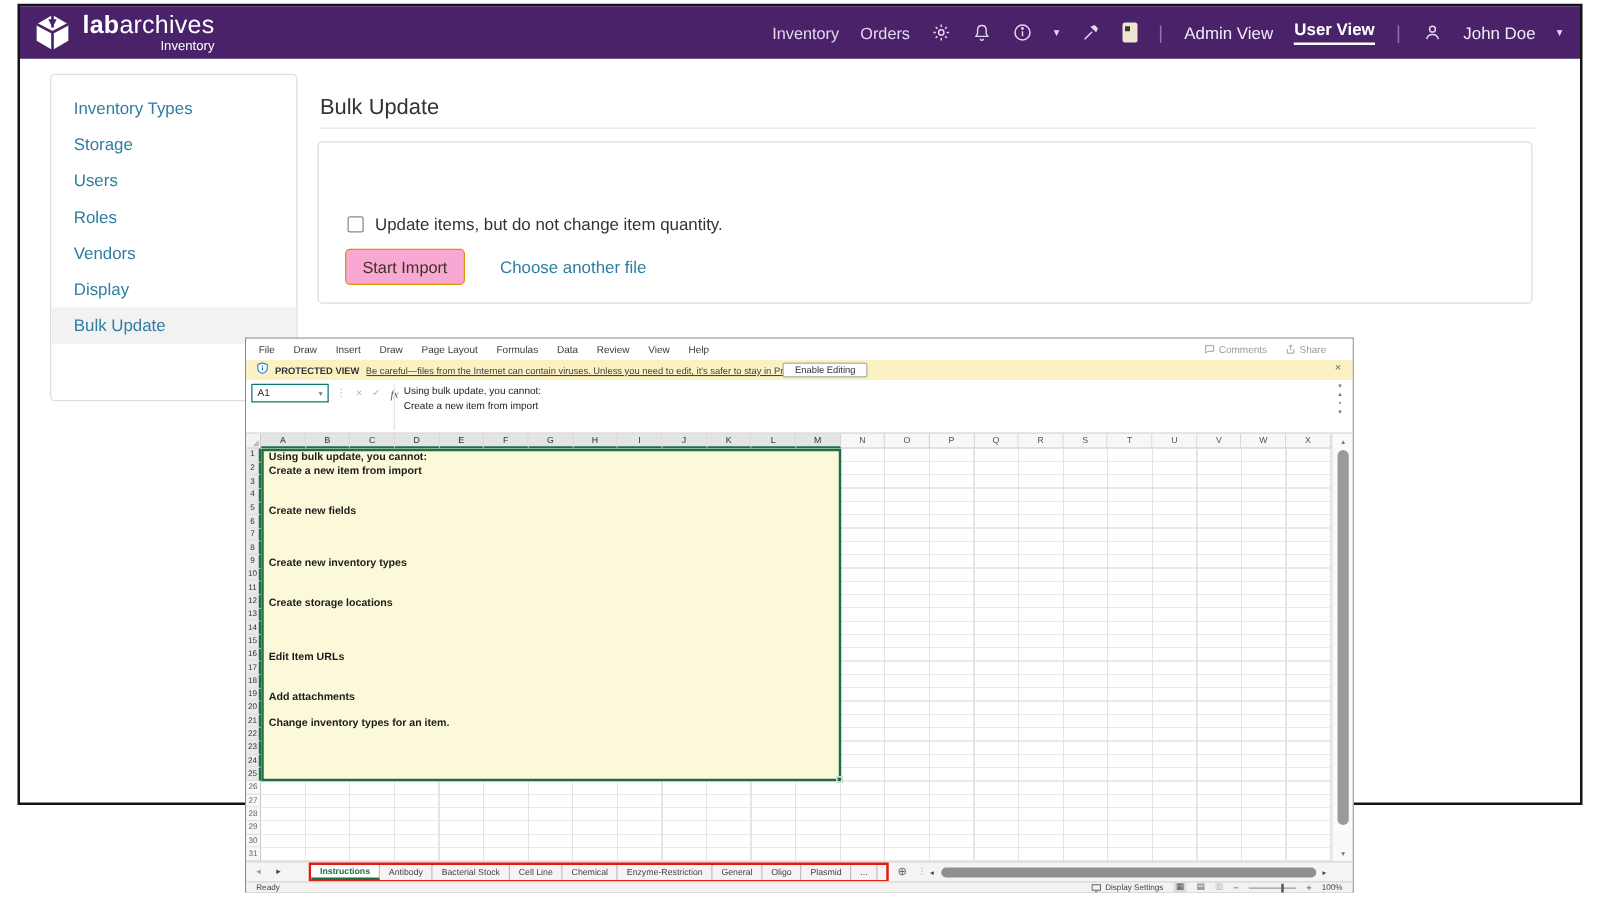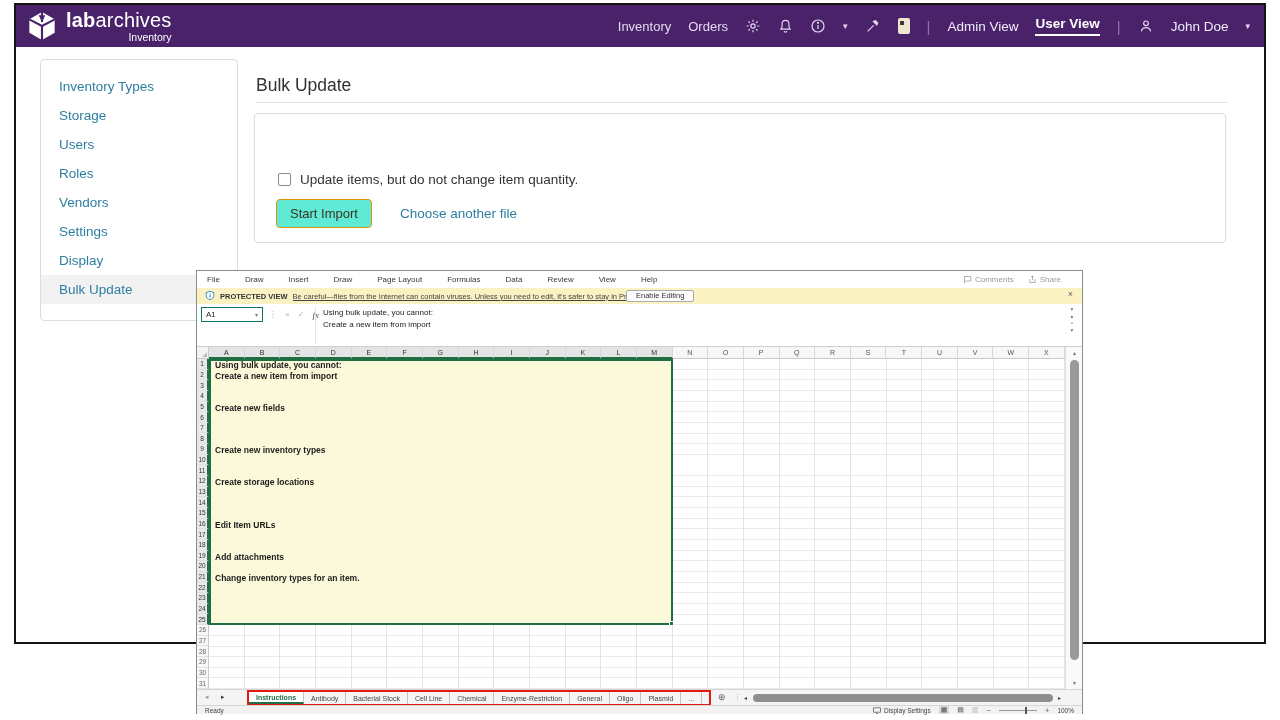--- a/index.html
+++ b/index.html
@@ -39,30 +39,30 @@
 
   
   .page-title { position:absolute; left:240px; top:70px; font-size:17.5px; color:#333; }
   .title-rule { position:absolute; left:240px; top:97px; width:972px; height:1px; background:#E4E4E4; }
   .content-box { position:absolute; left:238px; top:108px; width:972px; height:130px;
                  border:1px solid #DCDCDC; border-radius:4px; background:#fff; }
   .cb-msg { position:absolute; left:24px; top:27px; font-size:13.5px; color:#333; }
   .cb-check-row { position:absolute; left:23px; top:58px; display:flex; align-items:center; gap:9px; }
   .checkbox { width:13px; height:13px; border:1px solid #8A8A8A; border-radius:2px; background:#fff; }
   .cb-check-label { font-size:13.5px; color:#333; }
-  .start-btn { position:absolute; left:21px; top:85px; background:#5eead4; border:1px solid #DE9300;
+  .start-btn { position:absolute; left:21px; top:85px; background:#f9a8d4; border:1px solid #DE9300;
                border-radius:4px; color:#3E3223; font-size:13px; padding:6px 13px; cursor:pointer;
                font-family:"Liberation Sans", sans-serif; }
   .choose-link { position:absolute; left:145px; top:92px; font-size:13.5px; color:#2E7EA0; cursor:pointer; }
 
   
   .excel { position:absolute; left:196px; top:270px; width:887px; height:444px; background:#fff;
            border:1px solid #8C8C8C; z-index:10; font-family:"Liberation Sans", sans-serif; }
   .xl-menubar { position:absolute; left:0; top:0; width:100%; height:17px; background:#FFFFFF;
-                display:flex; align-items:center; padding-left:10px; gap:25px; }
+                display:flex; align-items:center; padding-left:10px; gap:15px; }
   .xl-menutab { font-size:8px; color:#3B3B3B; cursor:pointer; white-space:nowrap; }
   .xl-topright { position:absolute; right:21px; top:0; height:17px; display:flex; align-items:center; gap:14px; }
   .xl-topbtn { display:flex; align-items:center; gap:3px; color:#9A9A9A; font-size:8px; }
 
   .xl-banner { position:absolute; left:0; top:17px; width:100%; height:16px; background:#FAF2C3;
                display:flex; align-items:center; padding:0 8px; }
   .pv-label { font-size:7.5px; font-weight:bold; color:#333; margin:0 5px 0 5px; white-space:nowrap; }
   .pv-msg { font-size:7.5px; color:#444; text-decoration:underline; white-space:nowrap; overflow:hidden; }
   .pv-btn { position:absolute; left:429px; top:2px; height:12px; background:#FDFDFD; border:1px solid #ABABAB;
             border-radius:2px; font-size:7.5px; color:#333; padding:0 9px; line-height:10px;
@@ -215,21 +215,20 @@
       </div>
     </div>
 
     <div class="sidebar">
       <div id="sidebar-list">
           <div class="side-item">Inventory Types</div>
           <div class="side-item">Storage</div>
           <div class="side-item">Users</div>
           <div class="side-item">Roles</div>
           <div class="side-item">Vendors</div>
-          <div class="side-item">Settings</div>
           <div class="side-item">Display</div>
           <div class="side-item active">Bulk Update</div>
         </div>
     </div>
 
     <div class="page-title">Bulk Update</div>
     <div class="title-rule"></div>
     <div class="content-box">
       <div class="cb-check-row">
         <span class="checkbox"></span>

